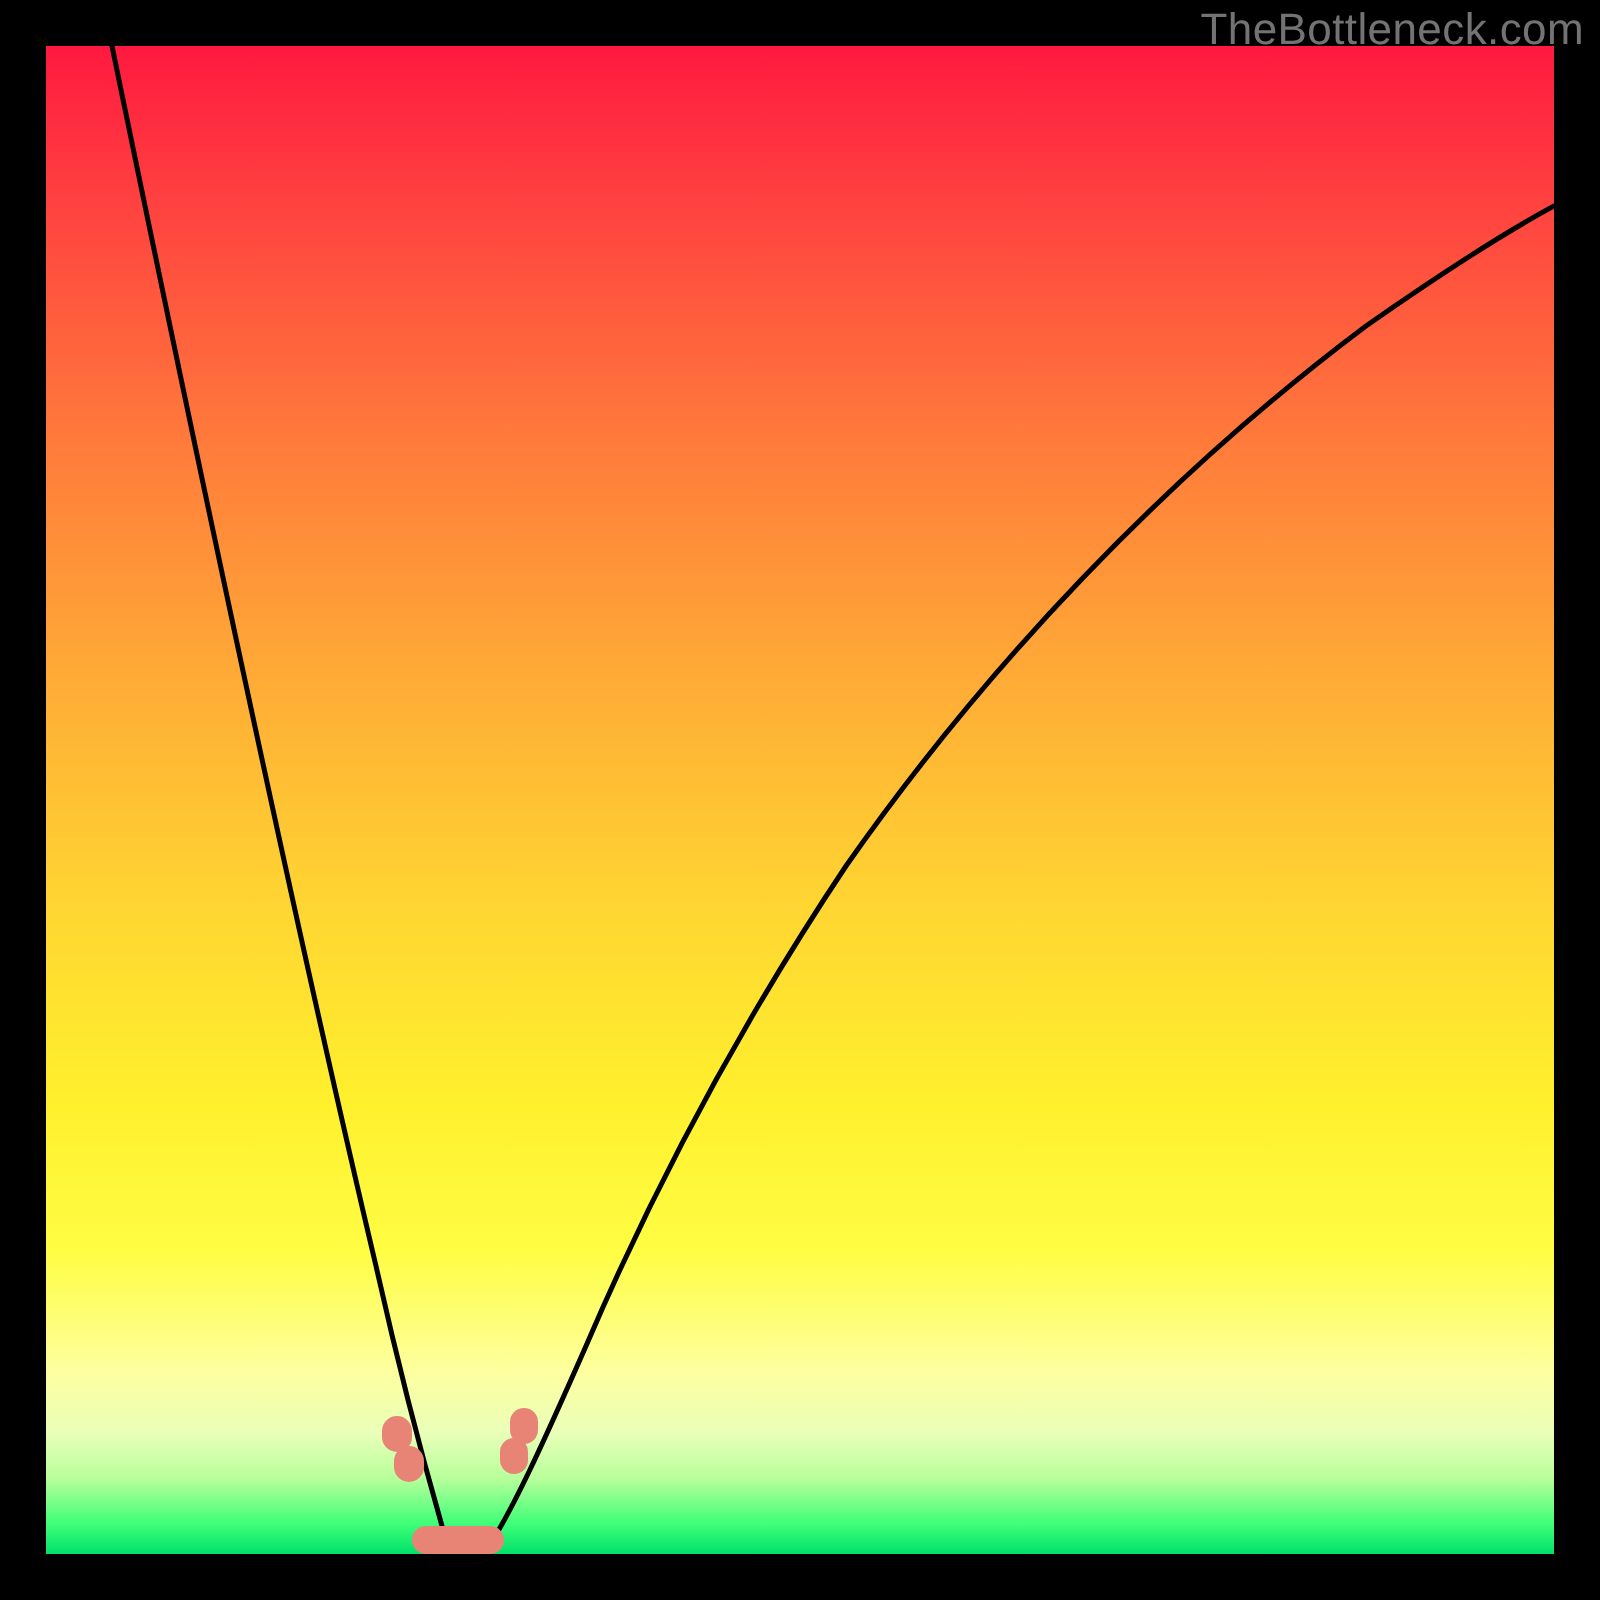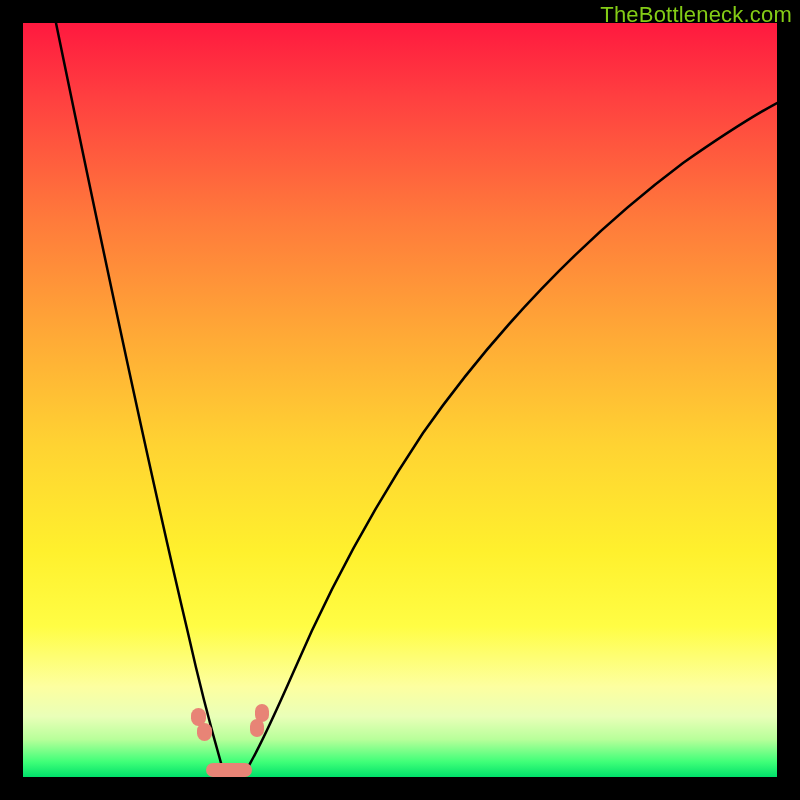--- a/index.html
+++ b/index.html
@@ -30,21 +30,21 @@
       #3fff78 98%,
       #00e06a 100%
     );
   }
   .watermark {
     position: absolute;
     top: 2px;
     right: 8px;
     font-family: Arial, Helvetica, sans-serif;
     font-size: 22px;
-    color: #84cc16;
+    color: #737373;
     letter-spacing: 0.2px;
     font-weight: 500;
   }
   svg.curve {
     position: absolute;
     left: 0;
     top: 0;
     width: 754px;
     height: 754px;
   }

